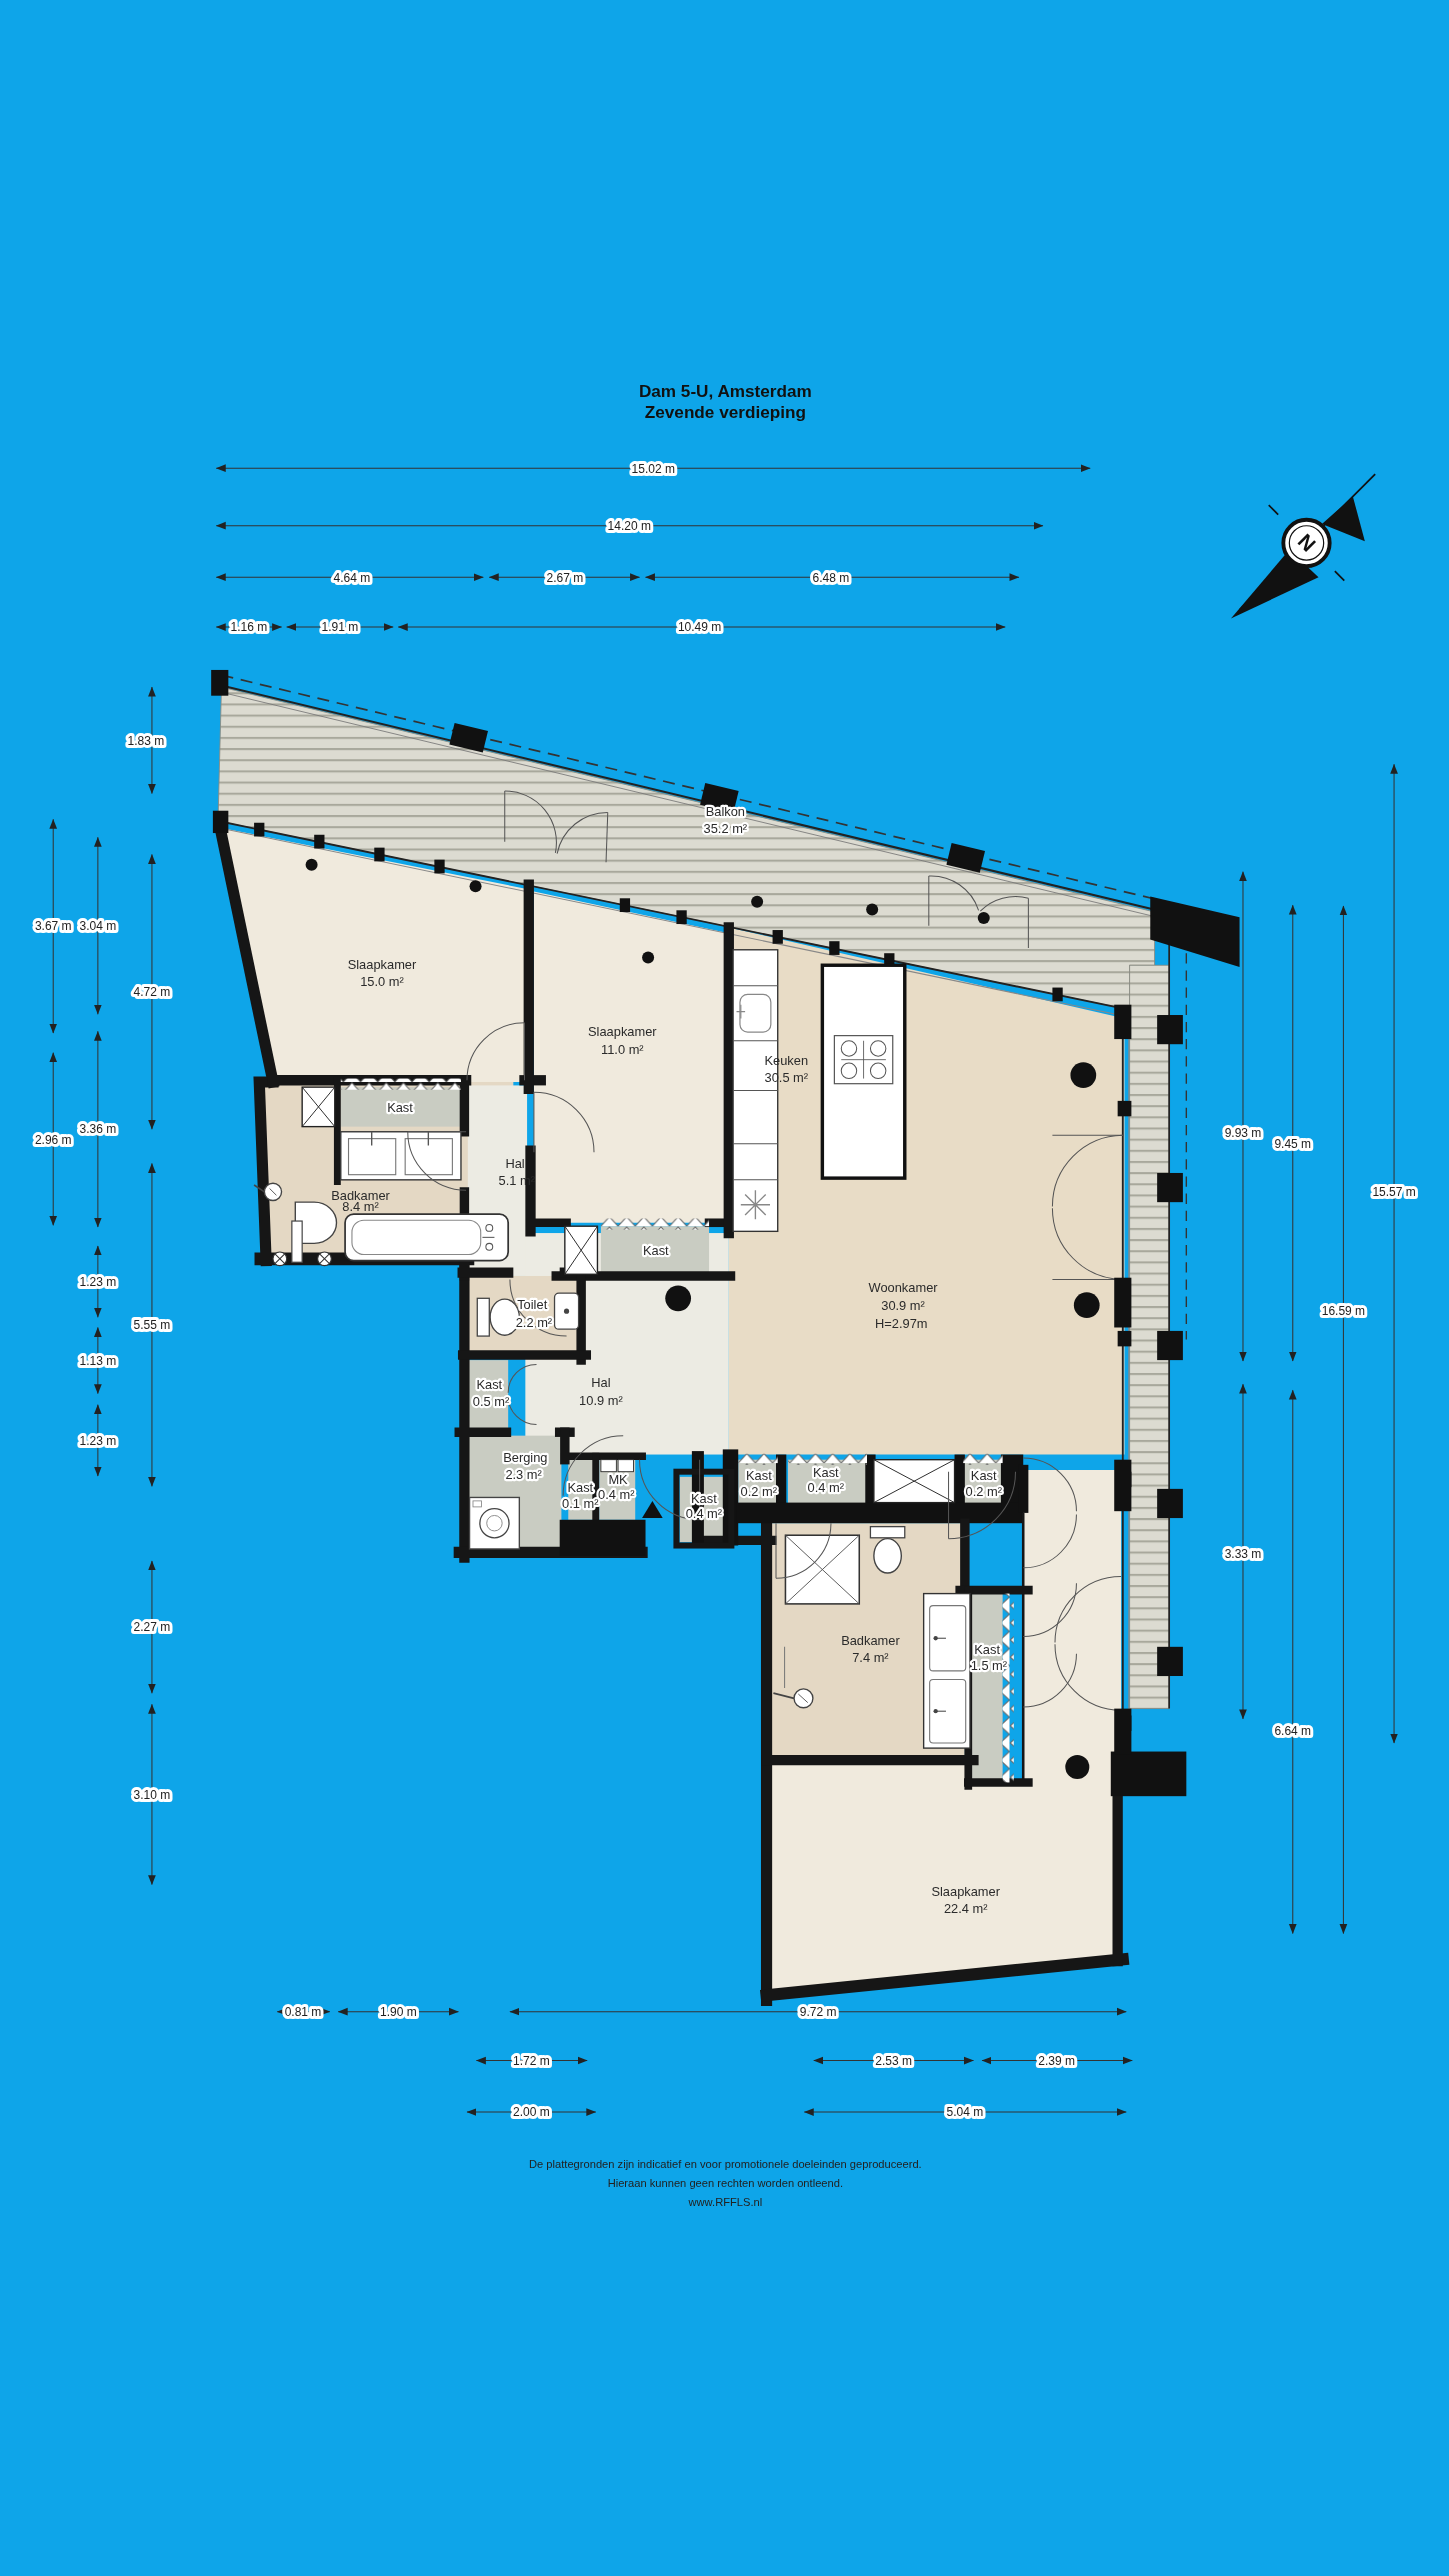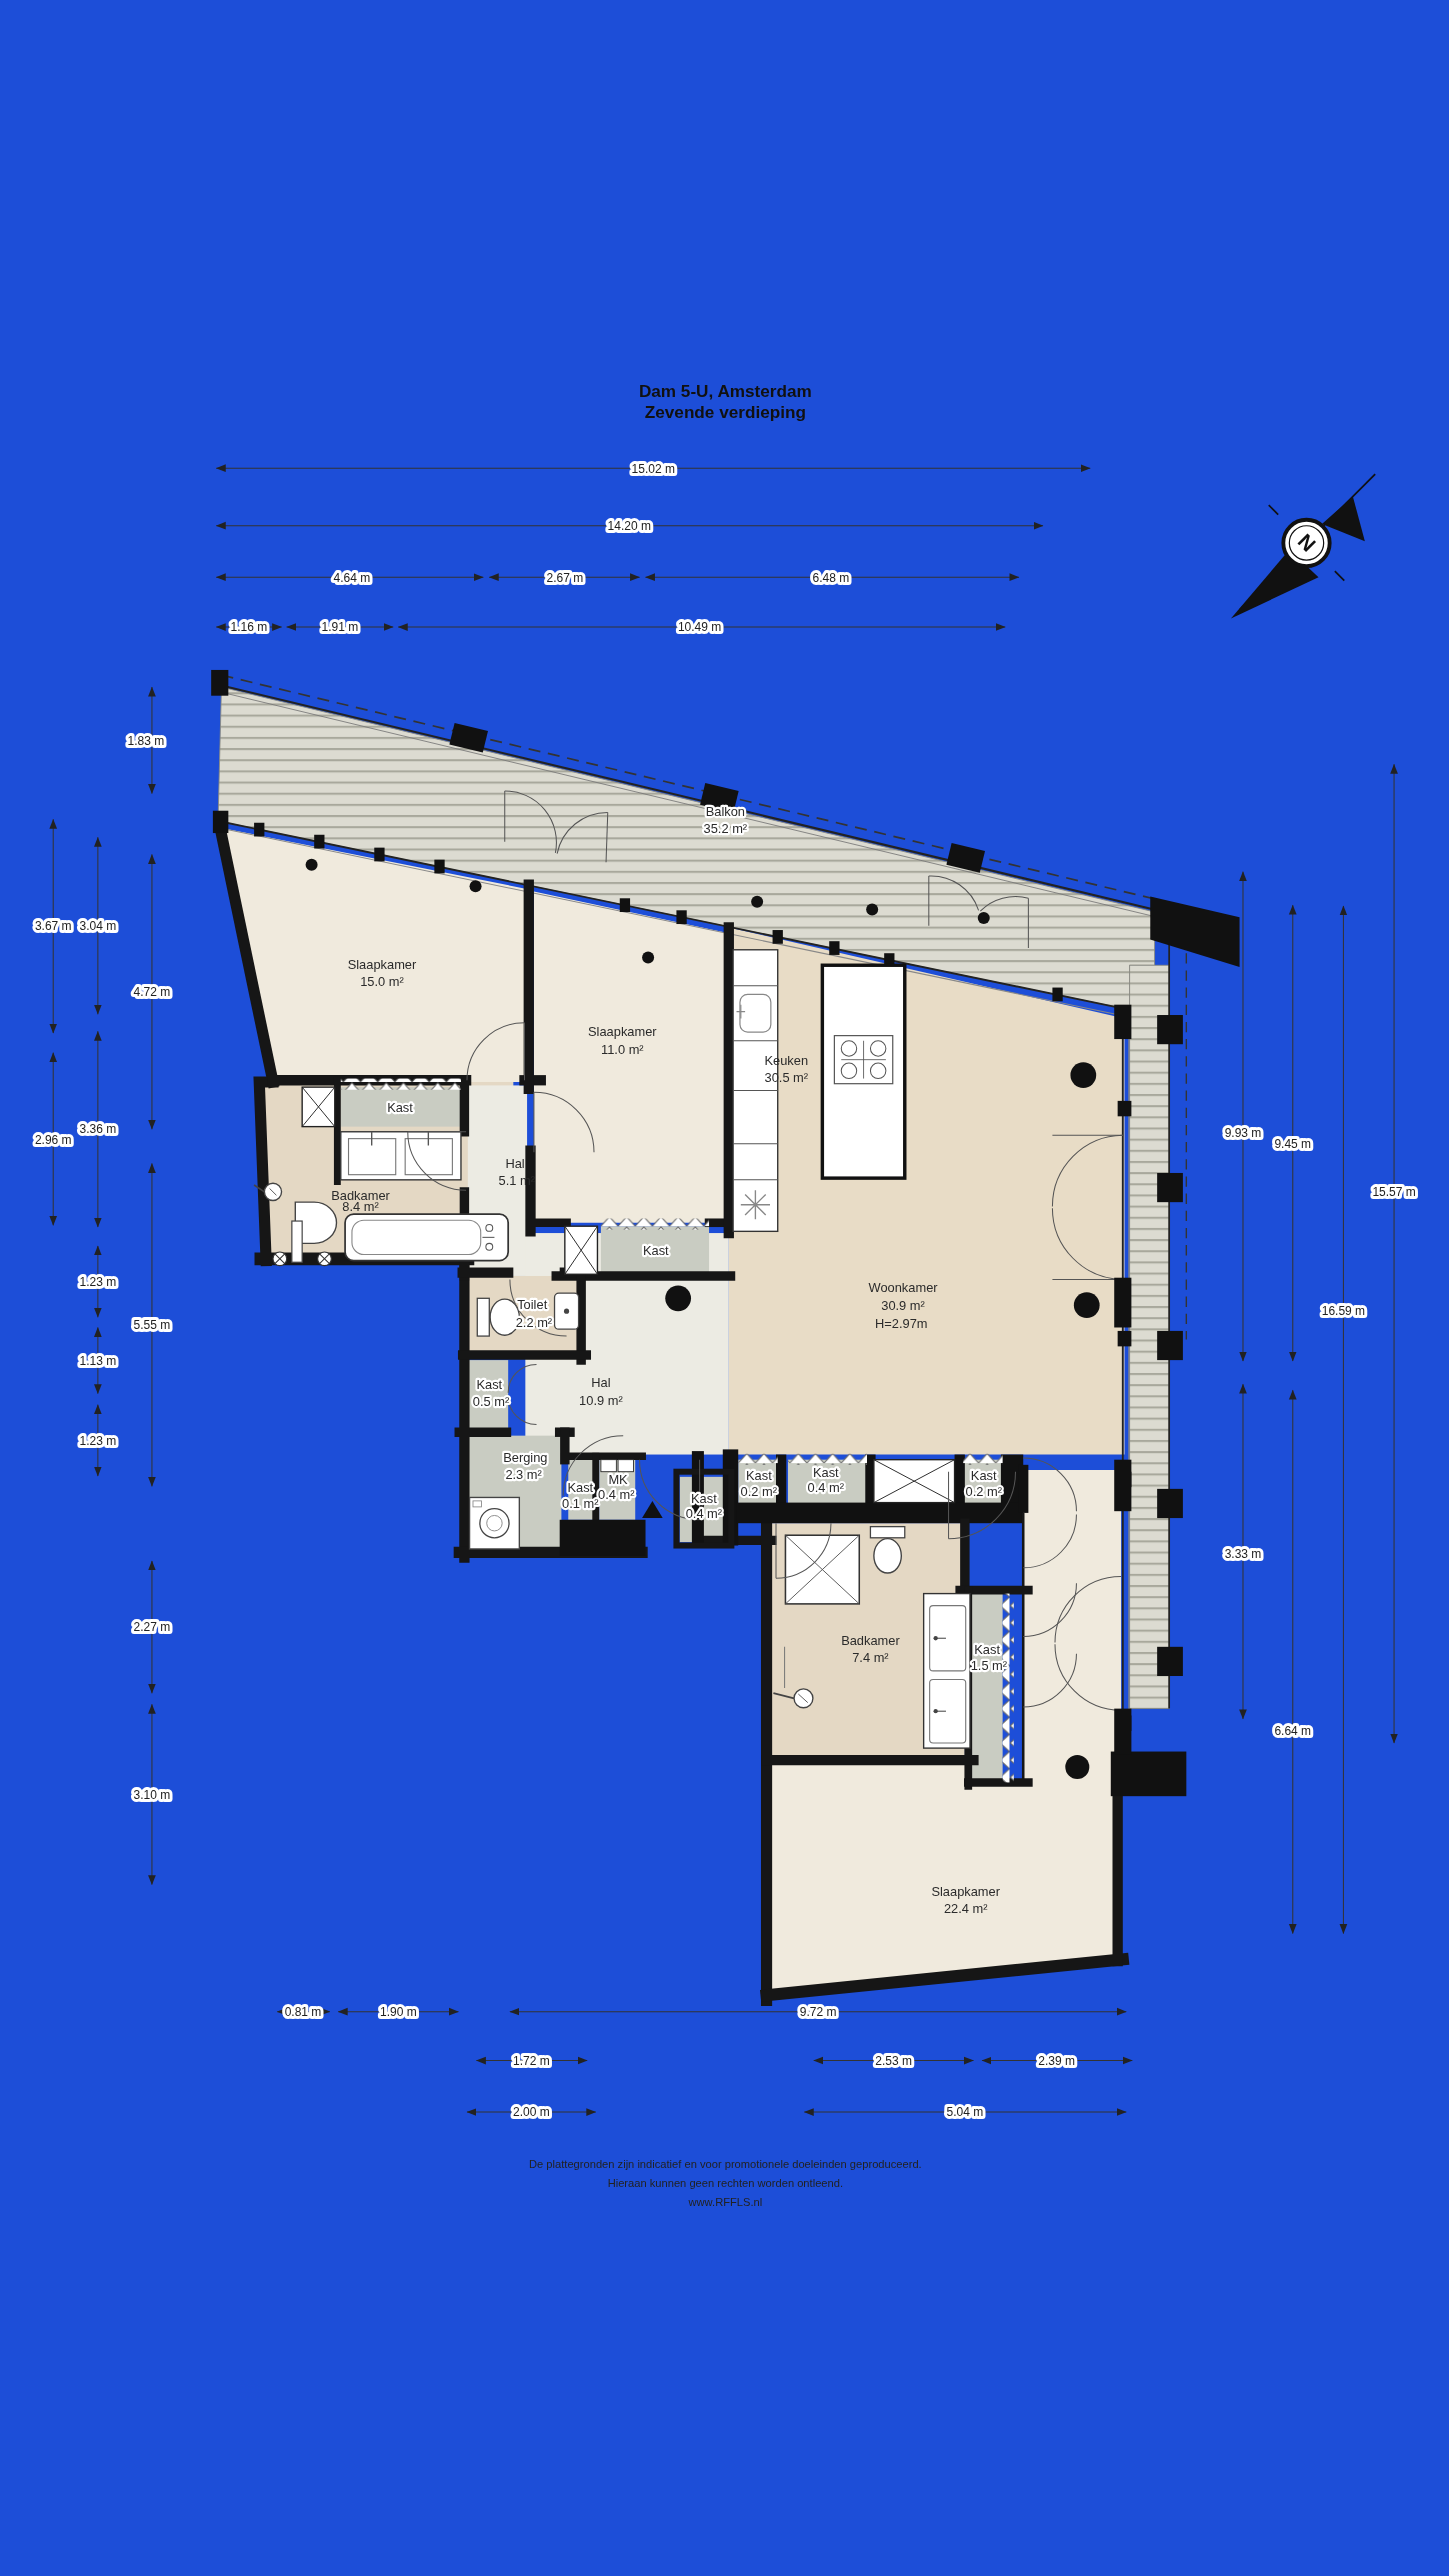--- a/index.html
+++ b/index.html
@@ -1,16 +1,16 @@
 <!DOCTYPE html>
 <html style="font-size:13.7px"><head>
 <meta charset="utf-8">
 <style>
   html,body{margin:0;padding:0;background:#fff;}
-  .canvas{position:relative;width:1449px;height:2576px;background:#1d4ed8;overflow:hidden;
+  .canvas{position:relative;width:1449px;height:2576px;background:#0ea5e9;overflow:hidden;
           font-family:"Liberation Sans", sans-serif;}
   svg{position:absolute;left:0;top:0;}
   .room-label{font-family:"Liberation Sans",sans-serif;font-size:15px;fill:#2b2b2b;text-anchor:middle;}
   .room-label.over{stroke:#ffffff;stroke-width:5px;paint-order:stroke;stroke-linejoin:round;}
   .dim-label{font-family:"Liberation Sans",sans-serif;font-size:14px;fill:#222;text-anchor:middle;
              stroke:#ffffff;stroke-width:7px;paint-order:stroke;stroke-linejoin:round;}
   .title-line{font-family:"Liberation Sans",sans-serif;font-size:20px;font-weight:bold;fill:#111;text-anchor:middle;}
   .footer-line{font-family:"Liberation Sans",sans-serif;font-size:13px;fill:#222;text-anchor:middle;}
   .dim{stroke:#333;stroke-width:1.2;}
   .wall{stroke:#161616;fill:none;stroke-linecap:square;}

